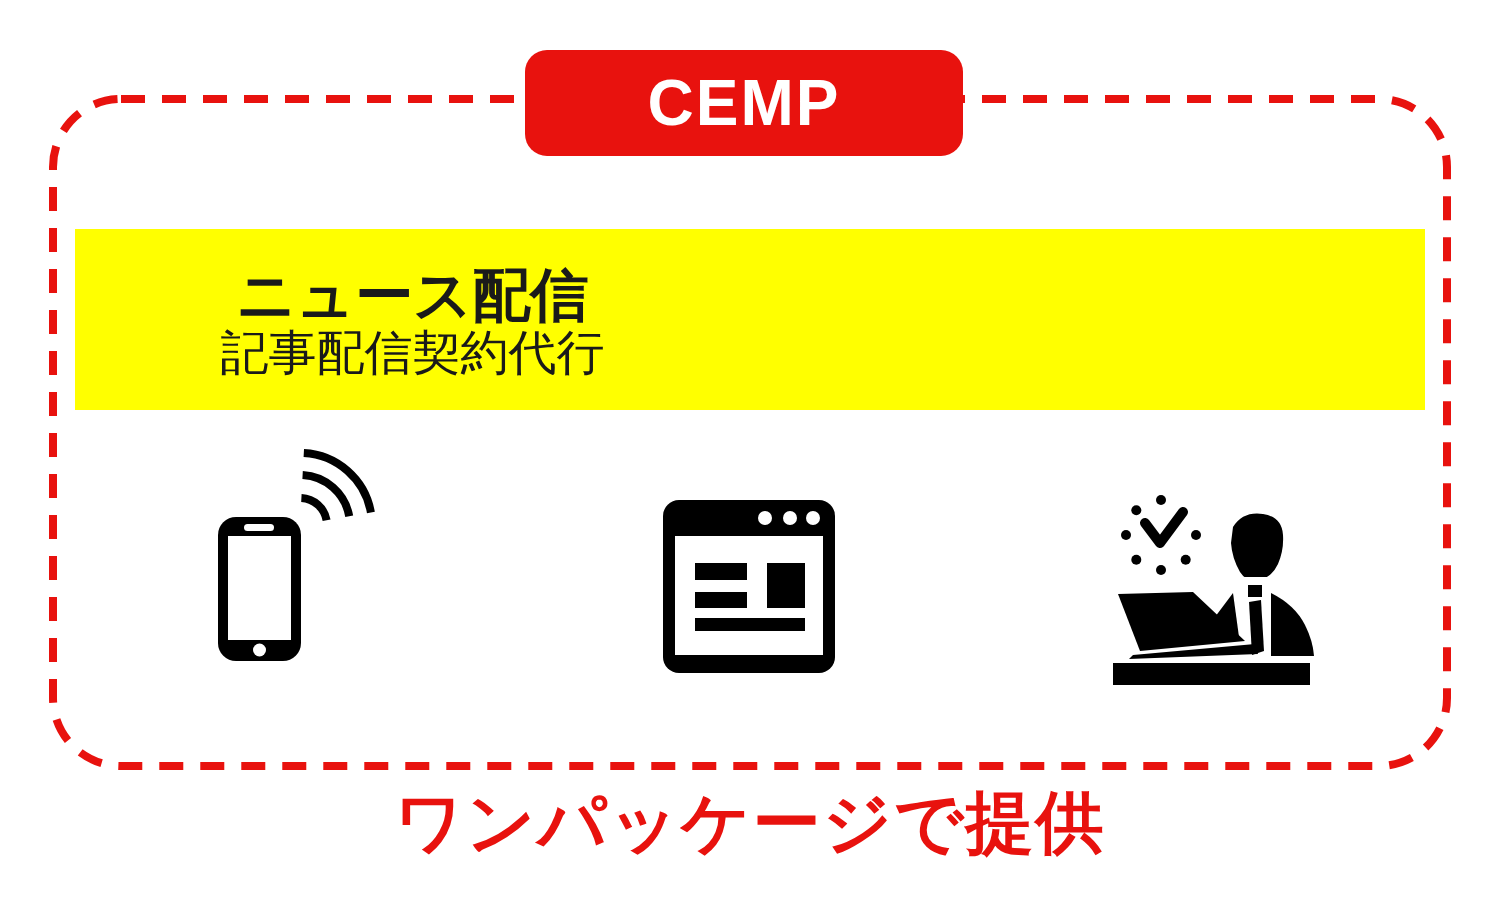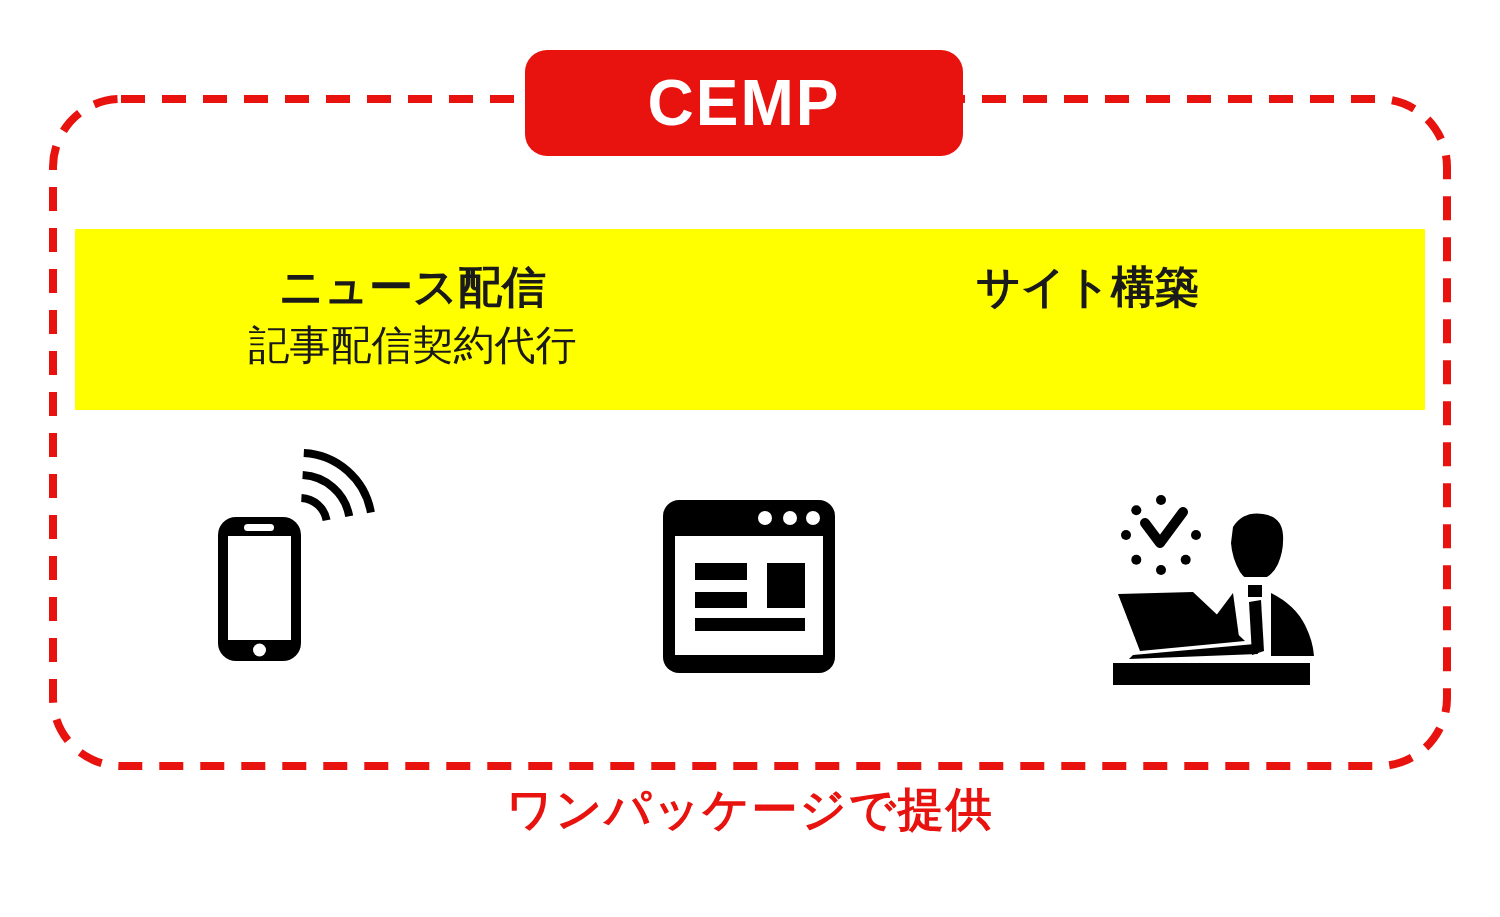--- a/index.html
+++ b/index.html
@@ -31,35 +31,35 @@
     position: absolute; left: 75px; top: 229px; width: 1350px; height: 181px;
     background: var(--band-yellow, #ffff00);
     display: flex; flex-direction: row; align-items: stretch;
     z-index: 2;
   }
   .service-col {
     flex: 1 1 0; display: flex; flex-direction: column; align-items: center;
     padding-top: 34px; text-align: center;
   }
   .service-title {
-    font-size: 44px; font-weight: 900; color: #1a1a1a; line-height: 1.1;
+    font-size: 58px; font-weight: 900; color: #1a1a1a; line-height: 1.1;
   }
   .service-subtitle {
-    font-size: 41px; font-weight: 500; color: #1a1a1a; margin-top: 12px;
+    font-size: 48px; font-weight: 500; color: #1a1a1a; 
     line-height: 1.1;
   }
   .icon-svg { position: absolute; z-index: 2; }
   .icon-phone   { left: 190px; top: 440px; width: 220px; height: 250px; }
   .icon-browser { left: 640px; top: 478px; width: 220px; height: 220px; }
   .icon-person  { left: 1085px; top: 465px; width: 260px; height: 230px; }
   .footer-caption {
     position: absolute; left: 0; top: 782px; width: 1500px;
     text-align: center;
     color: var(--accent-red, #e8120e);
-    font-size: 46px; font-weight: 900; letter-spacing: 2px; line-height: 1.2;
+    font-size: 68px; font-weight: 900; letter-spacing: 2px; line-height: 1.2;
   }
 </style>
 </head>
 <body>
 
 <div class="canvas">
 
   <svg class="dashed-border" viewBox="0 0 1500 917" xmlns="http://www.w3.org/2000/svg">
     <rect x="53" y="99" width="1394" height="667" rx="68" ry="68" fill="none" stroke="#e8120e" stroke-width="8" stroke-dasharray="24 17"></rect>
   </svg>
@@ -67,21 +67,20 @@
   <div class="cemp-box">
     <span class="cemp-title">CEMP</span>
   </div>
 
   <div class="services-band">
     <div class="service-col">
       <div class="service-title">ニュース配信</div>
       <div class="service-subtitle">記事配信契約代行</div>
     </div>
     <div class="service-col">
-      <div class="service-title">サイト構築</div>
     </div>
   </div>
 
   <svg class="icon-svg icon-phone" viewBox="0 0 220 250" xmlns="http://www.w3.org/2000/svg">
     <g fill="#000000">
       <rect x="28" y="77" width="83" height="144" rx="18" ry="18"></rect>
       <rect x="38" y="96" width="63" height="104" fill="#ffffff"></rect>
       <rect x="54" y="84" width="30" height="7" rx="3.5" fill="#ffffff"></rect>
       <circle cx="69.5" cy="210" r="6.5" fill="#ffffff"></circle>
     </g>

